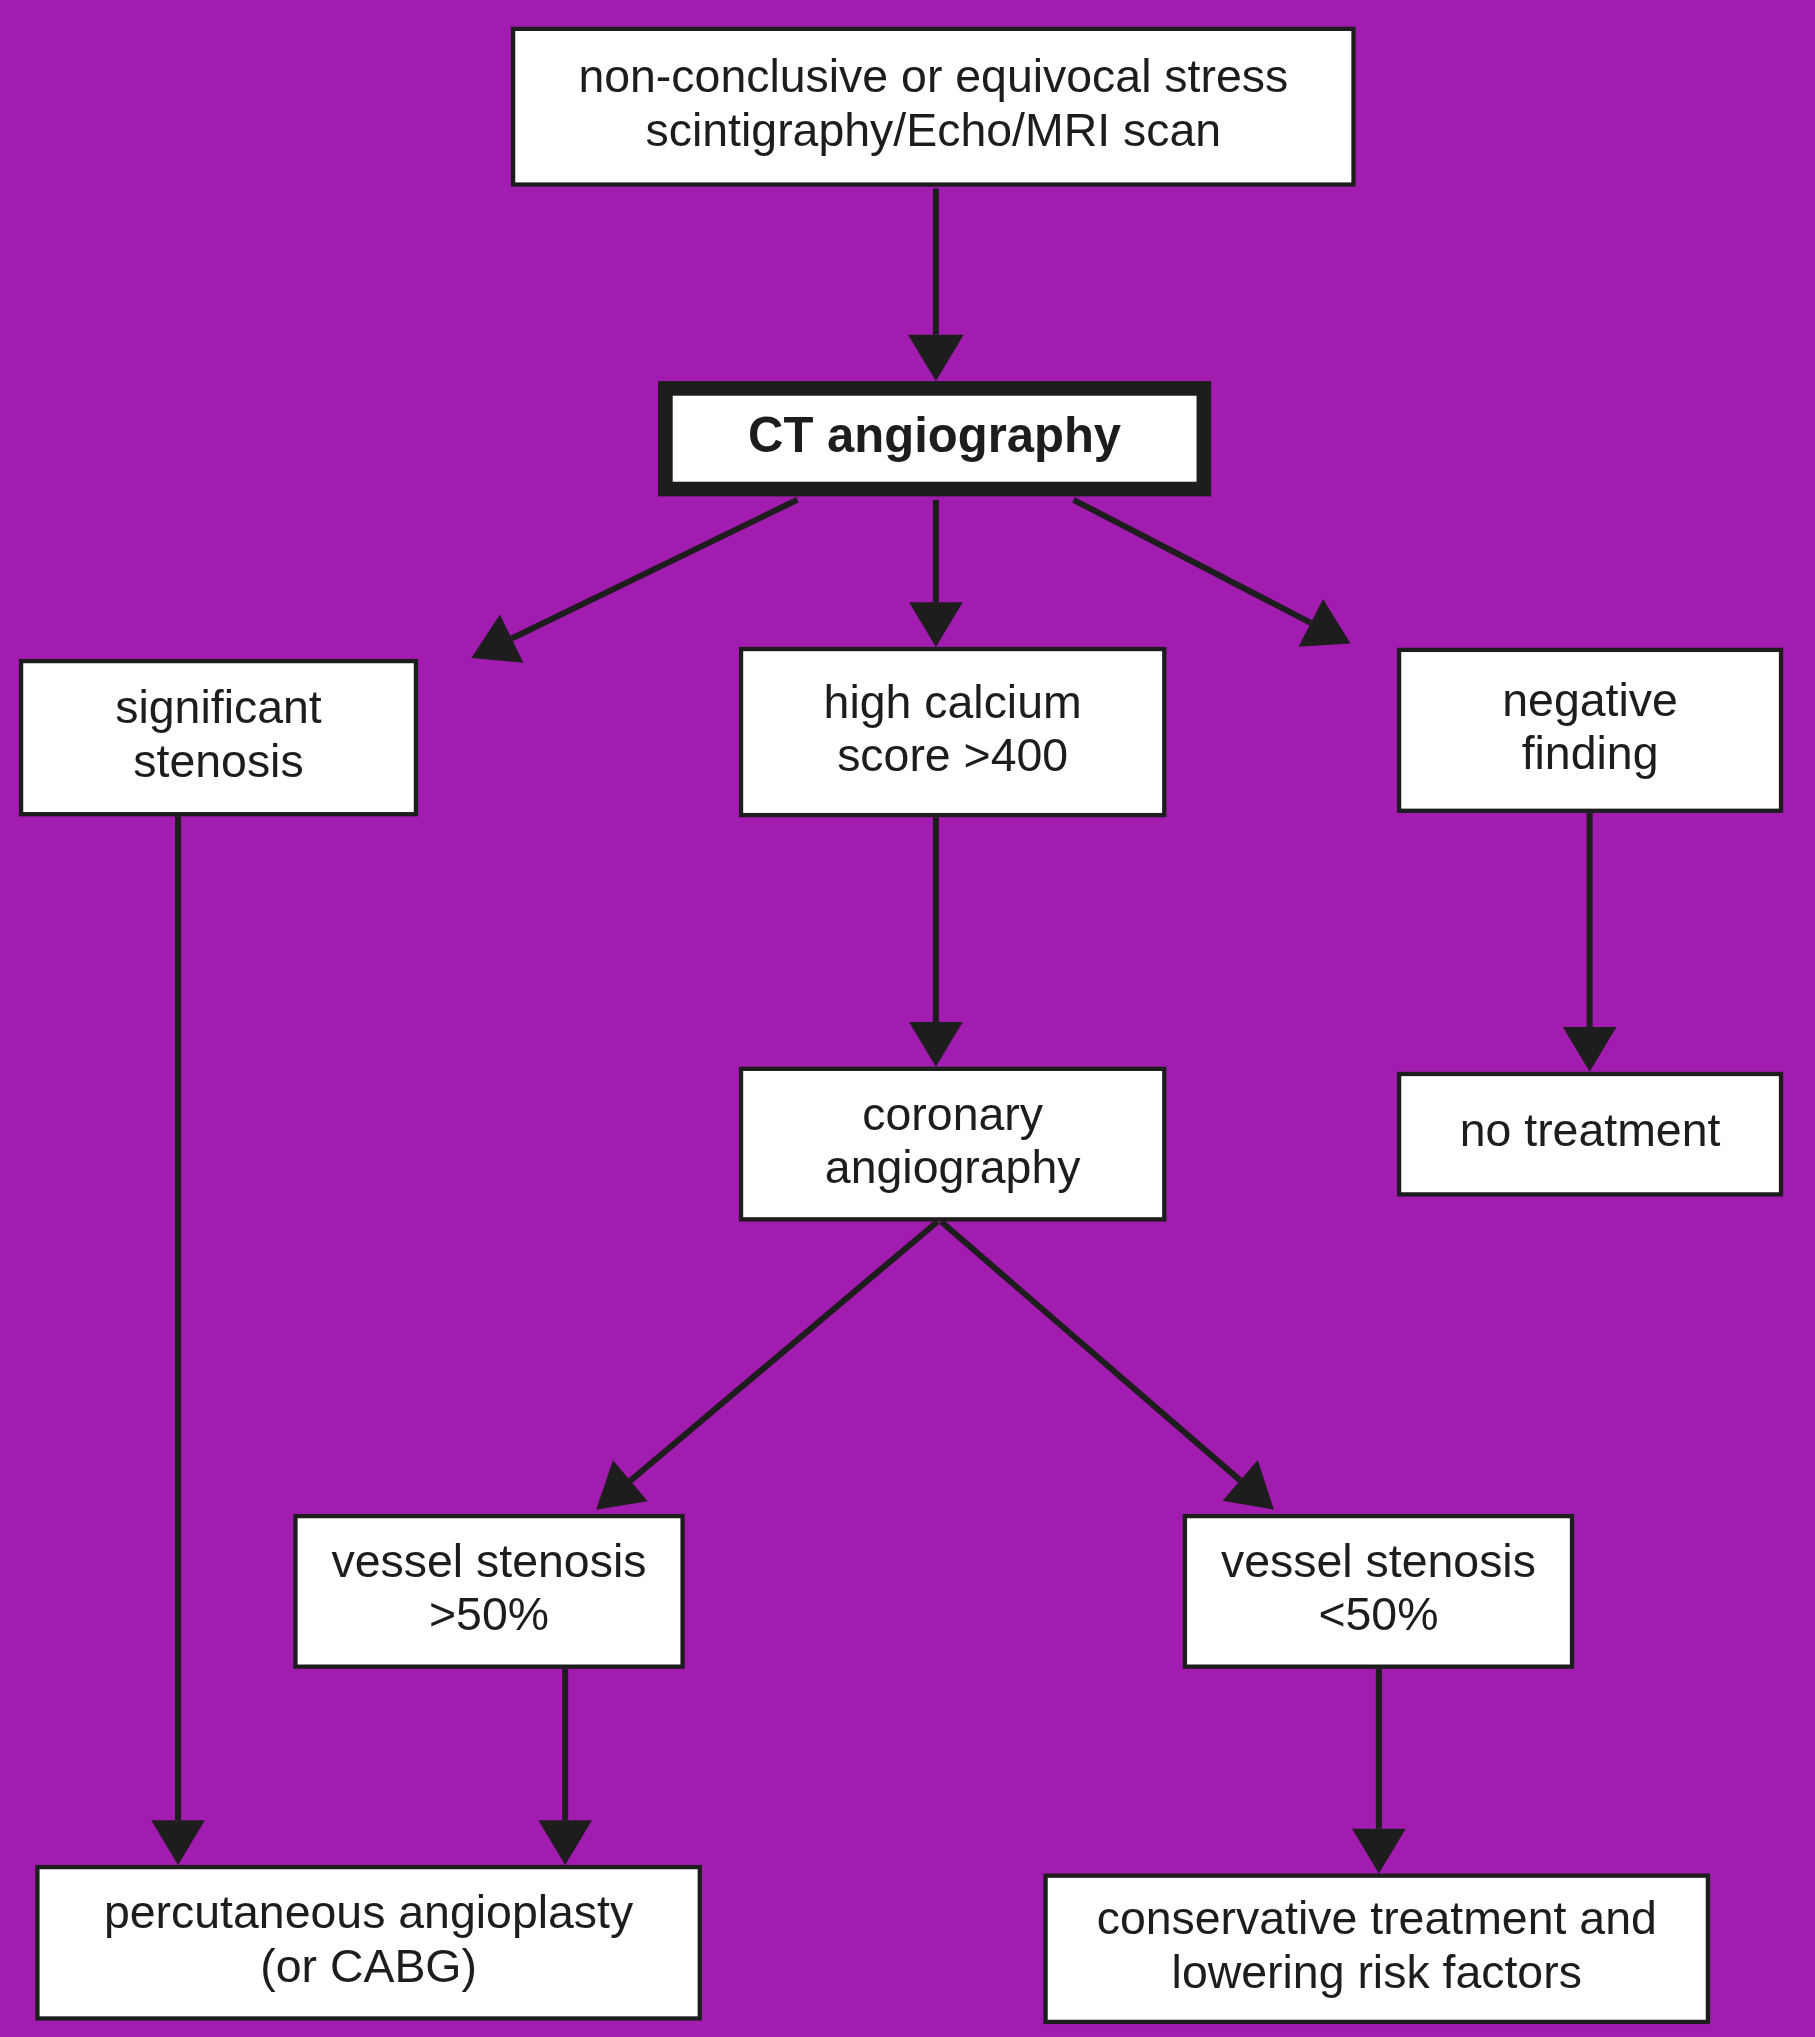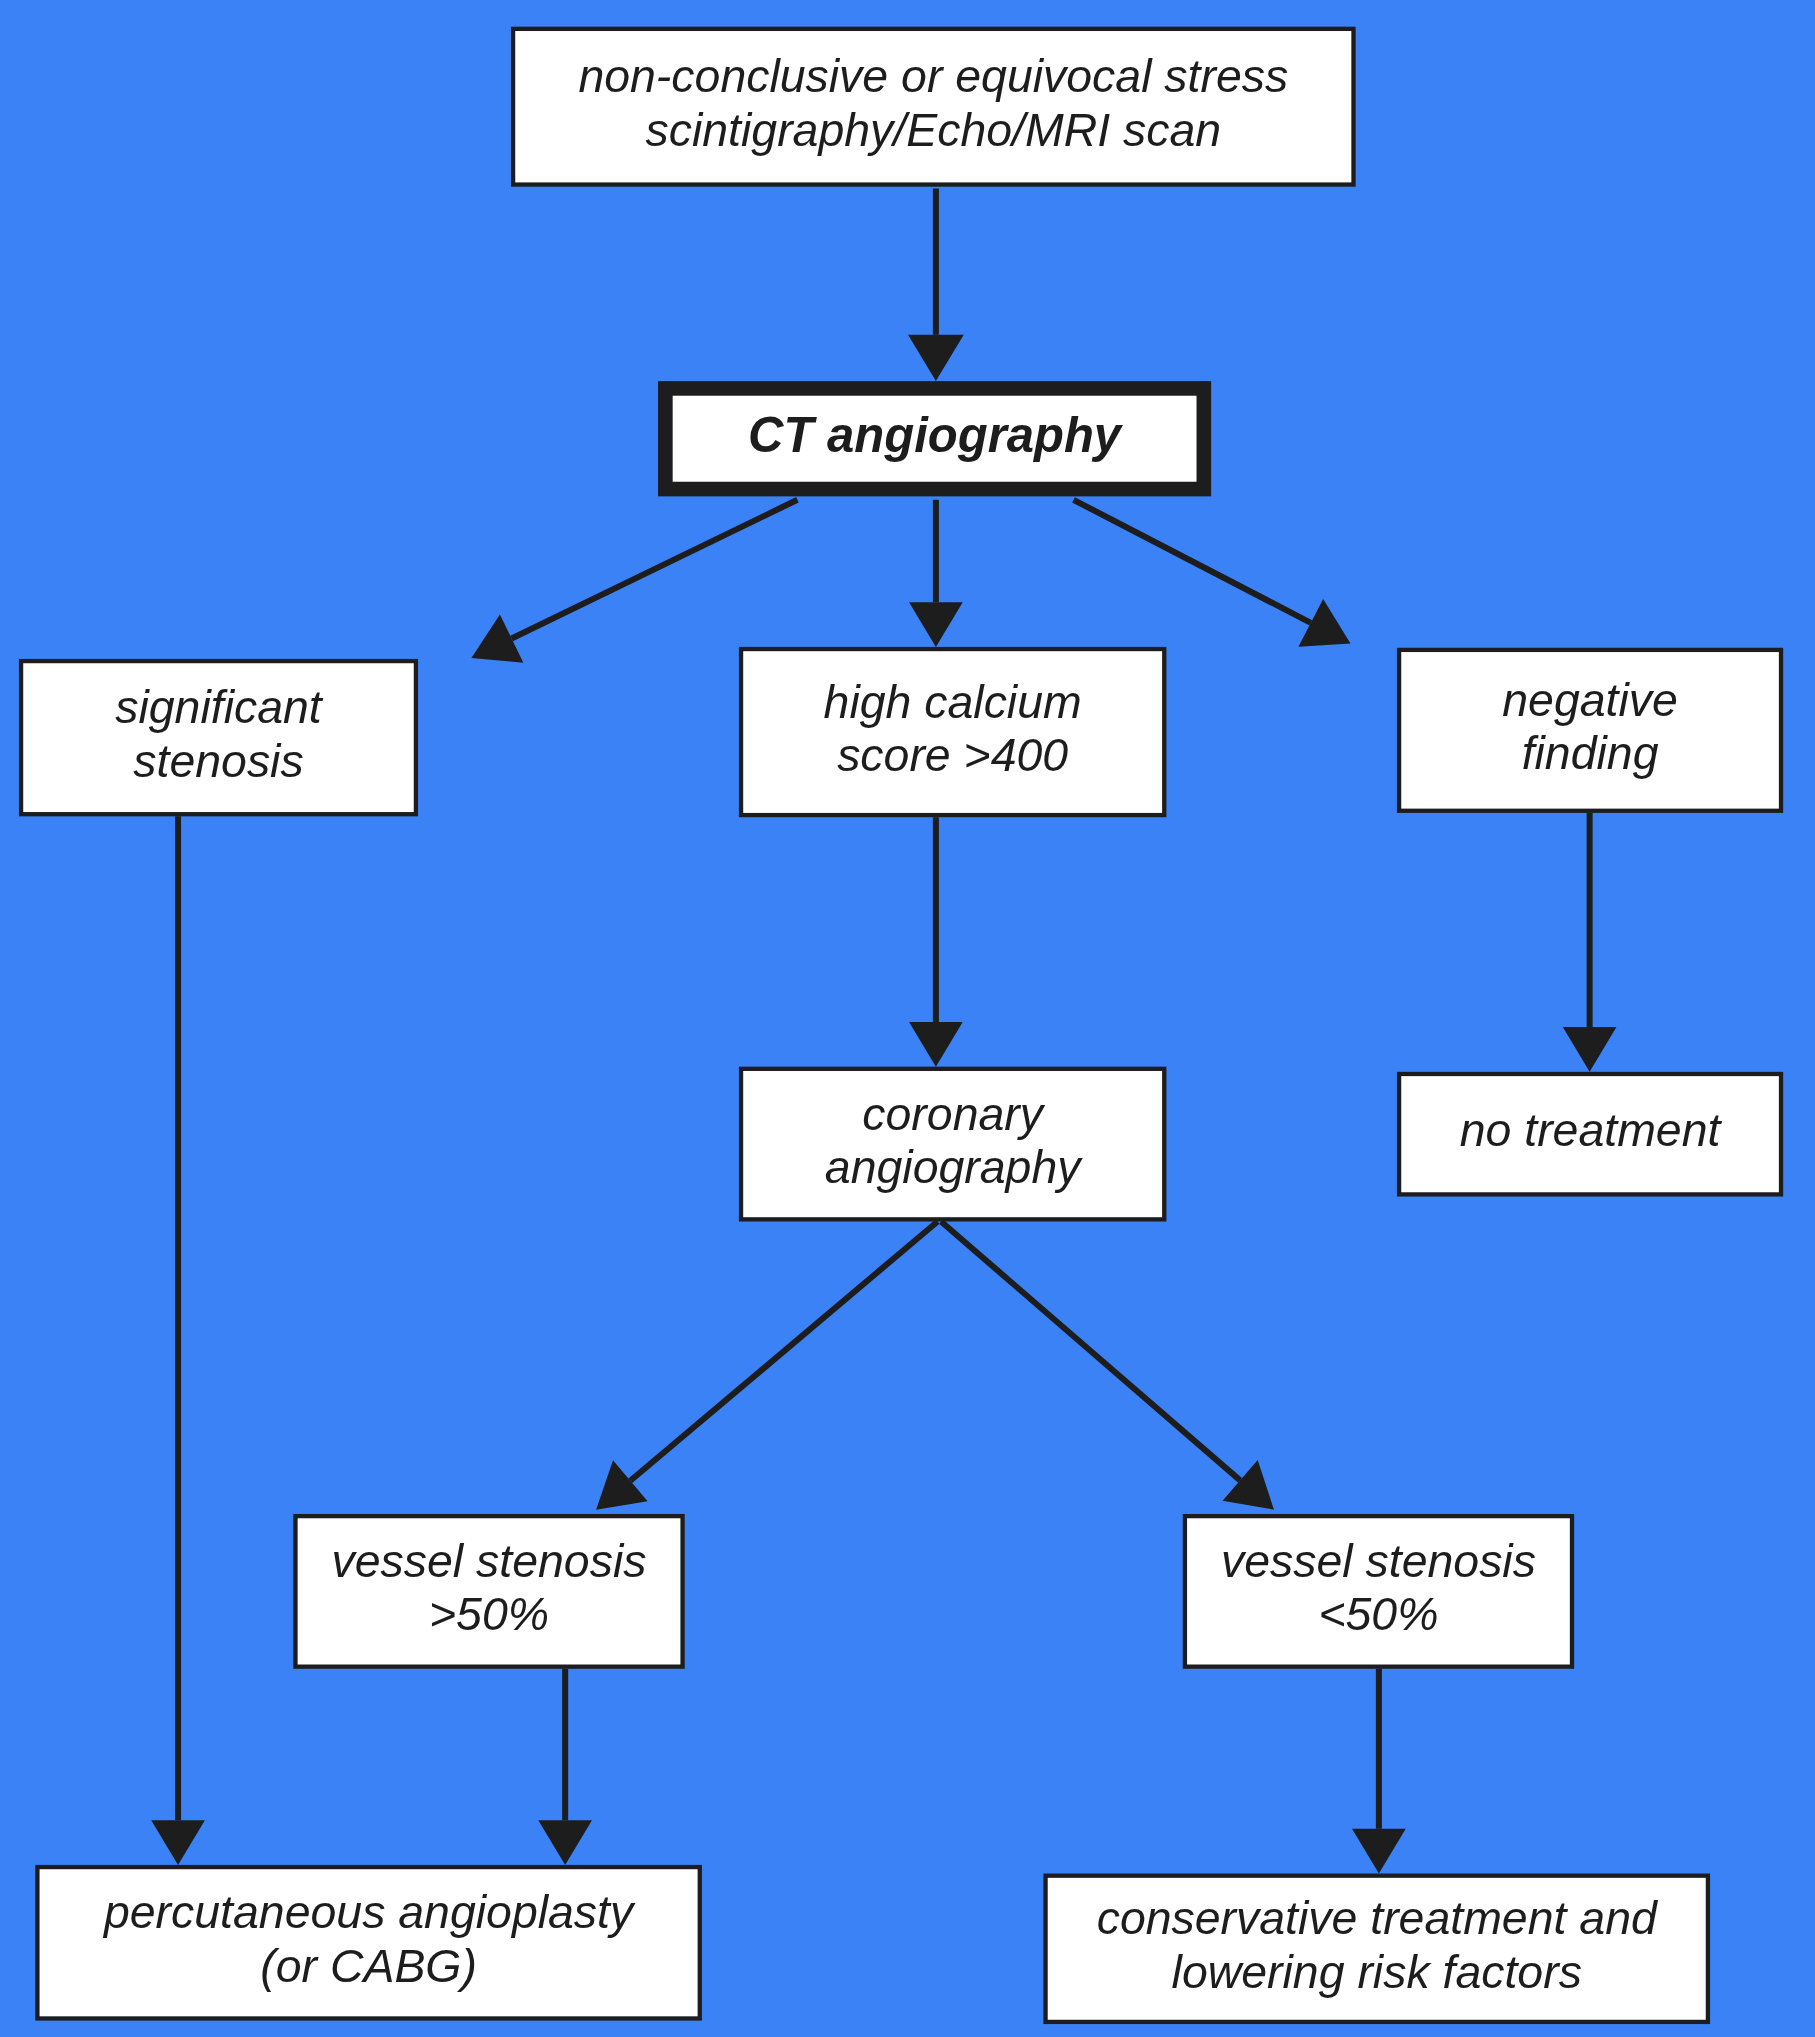--- a/index.html
+++ b/index.html
@@ -4,23 +4,22 @@
 <style>
   html, body {
     margin: 0;
     padding: 0;
     background: #ffffff;
   }
   #chart-root {
     position: relative;
     width: 1815px;
     height: 2037px;
-    background: #3b82f6;
+    background: #a21caf;
     font-family: "Liberation Sans", sans-serif;
-    font-style: italic;
   }
   svg.flow {
     position: absolute;
     inset: 0;
     width: 1815px;
     height: 2037px;
     display: block;
   }
   .node-rect {
     fill: #ffffff;

